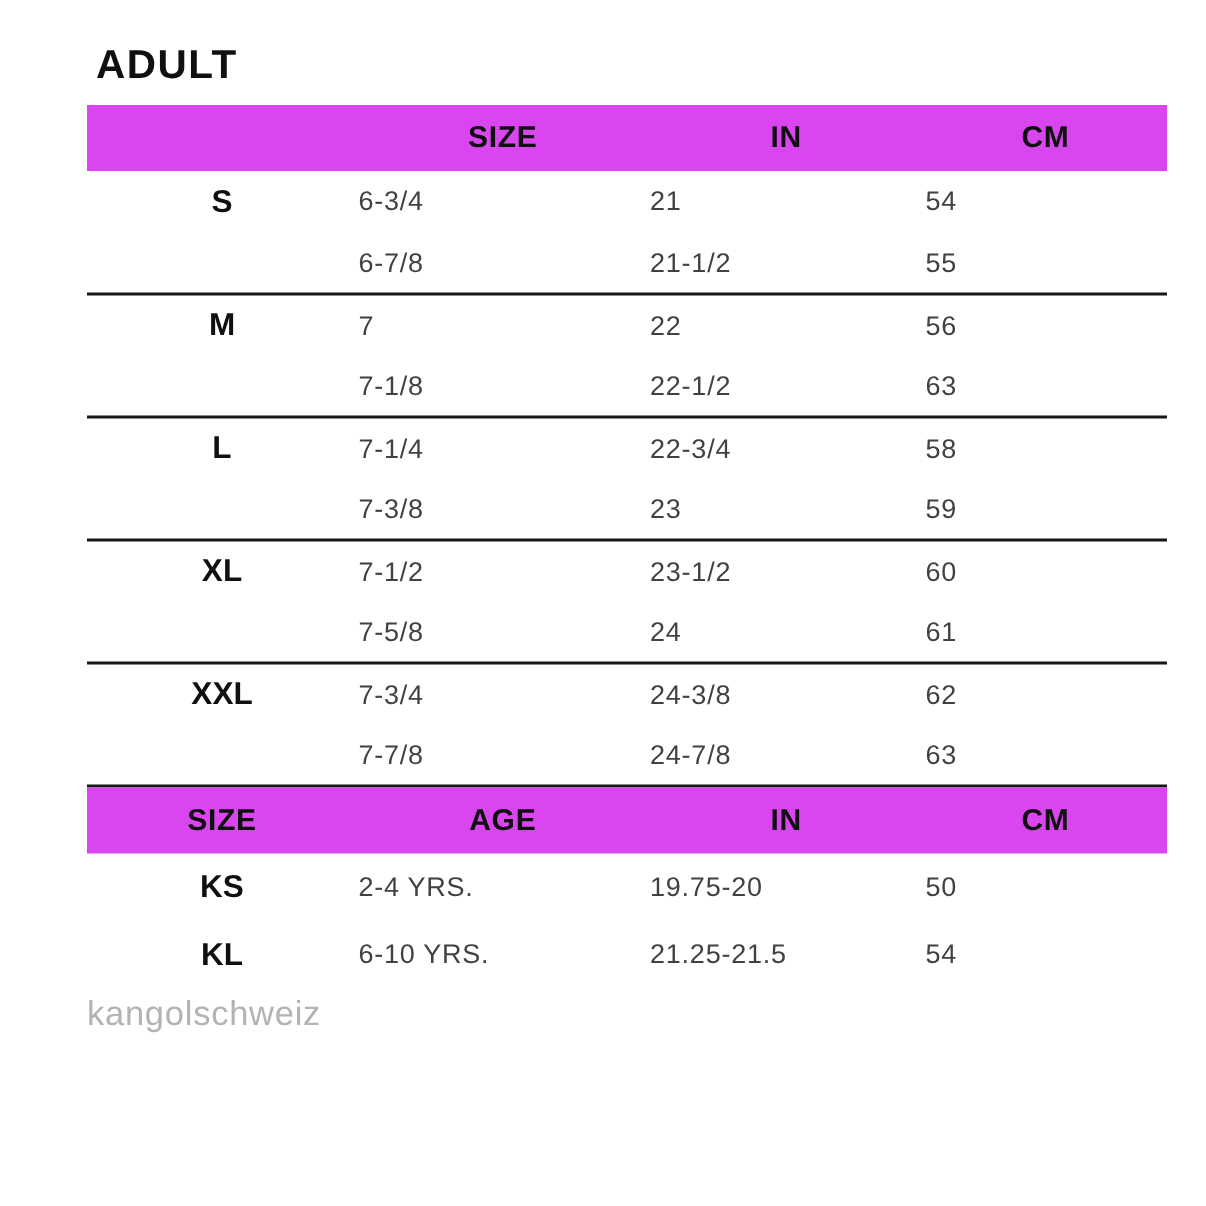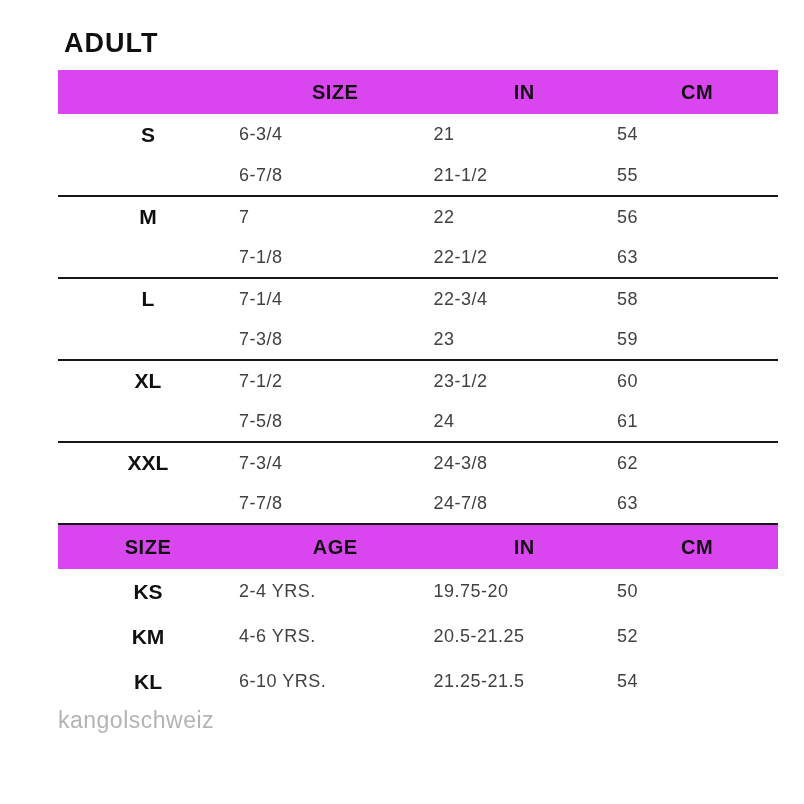--- a/index.html
+++ b/index.html
@@ -170,26 +170,20 @@
         </tr>
     </thead>
     <tbody id="kids-body">
         <tr>
           <th class="row-label">KS</th>
           <td>2-4 YRS.</td>
           <td>19.75-20</td>
           <td>50</td>
         </tr>
         <tr>
-          <th class="row-label">KM</th>
-          <td>4-6 YRS.</td>
-          <td>20.5-21.25</td>
-          <td>52</td>
-        </tr>
-        <tr>
           <th class="row-label">KL</th>
           <td>6-10 YRS.</td>
           <td>21.25-21.5</td>
           <td>54</td>
         </tr>
       </tbody>
   </table>
 
   <div class="watermark">kangolschweiz</div>
 

